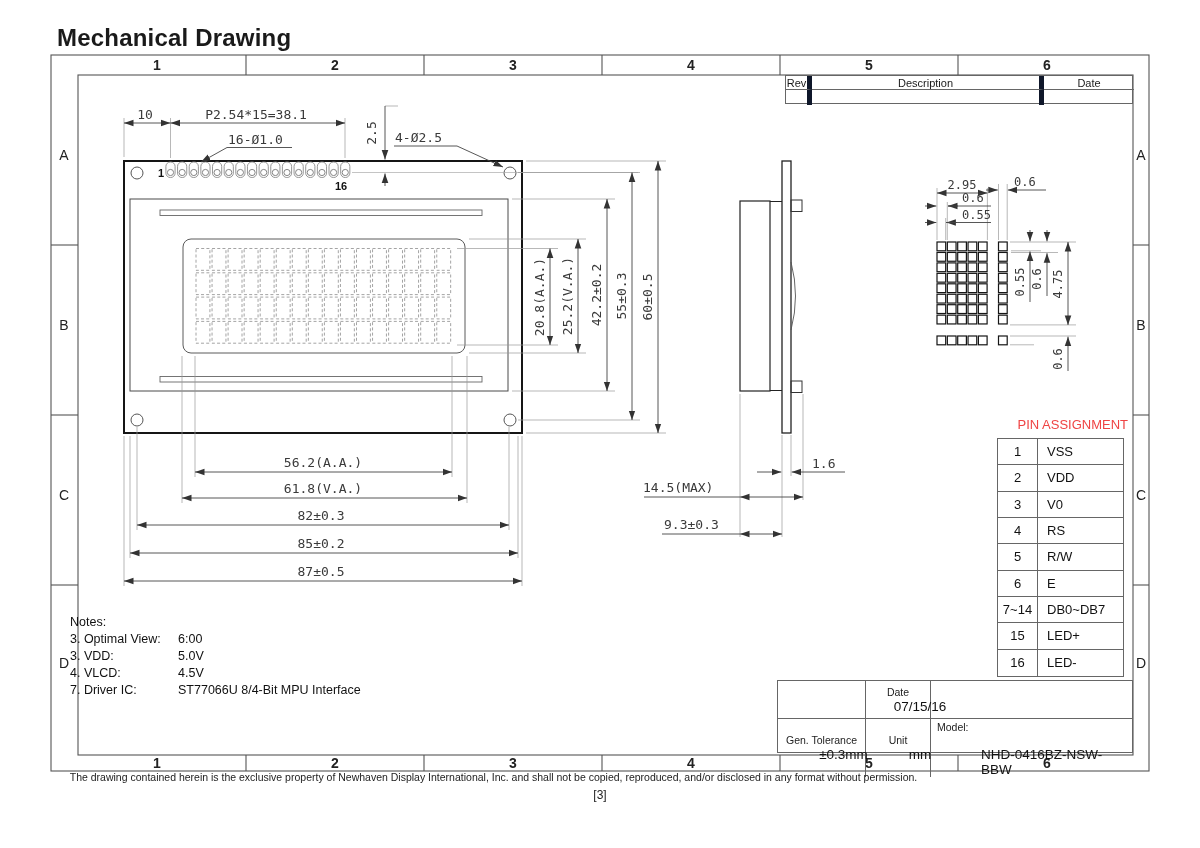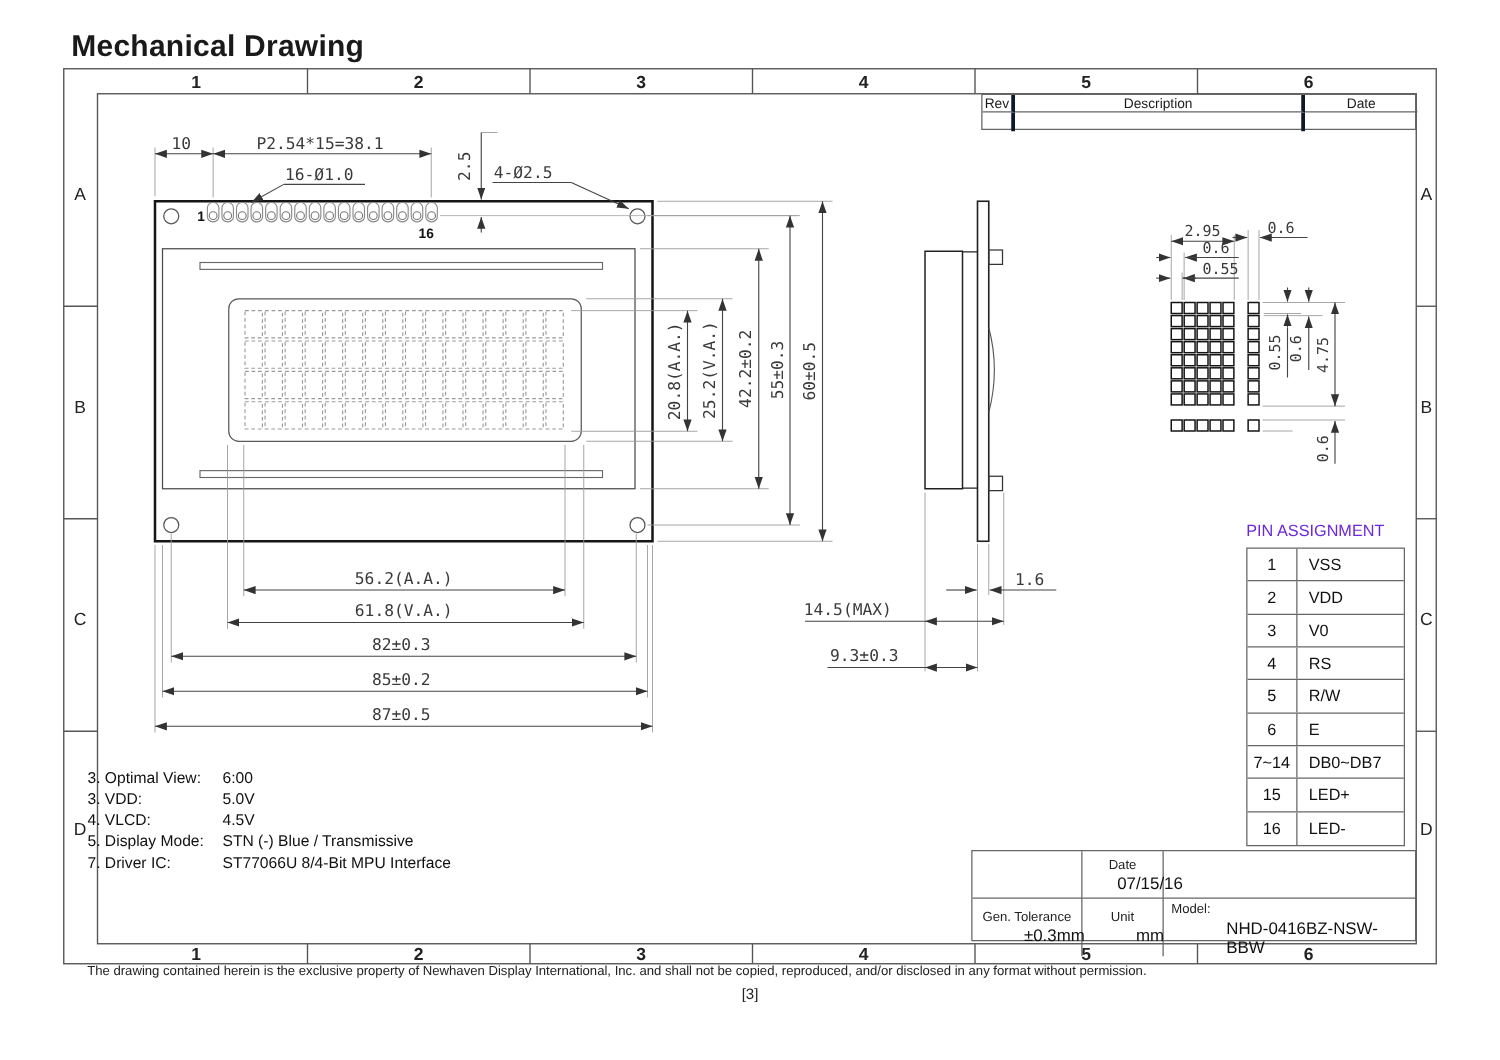--- a/index.html
+++ b/index.html
@@ -7,38 +7,38 @@
   .abs{position:absolute;}
   #page-title{left:57px;top:24px;font-size:24px;font-weight:bold;letter-spacing:.2px;}
   svg text{font-family:"DejaVu Sans Mono",monospace;fill:#3a3a3a;}
   svg text.zone{font-family:"Liberation Sans",sans-serif;fill:#222;font-size:14px;}
   svg text.zone.num{font-weight:bold;}
   svg text.dim{font-size:13px;}
   svg text.cdim{font-size:12px;}
   svg text.pinlab{font-family:"Liberation Sans",sans-serif;font-size:11px;font-weight:bold;fill:#111;}
   
   #rev-table{left:785px;top:75px;width:348px;height:29px;display:grid;grid-template-columns:26px 232px 90px;grid-template-rows:14px 15px;border:1px solid #666;box-sizing:border-box;font-size:11px;}
-  #rev-table .c{border-right:3px solid #0f172a;border-bottom:1px solid #666;display:flex;align-items:center;justify-content:center;box-sizing:border-box;}
+  #rev-table .c{border-right:5px solid #0f172a;border-bottom:1px solid #666;display:flex;align-items:center;justify-content:center;box-sizing:border-box;}
   #rev-table .c:nth-child(3n){border-right:none;}
   #rev-table .c.r2{border-bottom:none;}
   
-  #pin-title{left:997px;top:417px;width:131px;font-size:13px;color:#6d28d9;}
+  #pin-title{left:997px;top:417px;width:131px;font-size:13px;color:#ef4444;text-align:right;}
   #pin-table{left:997px;top:438px;width:127px;height:239px;border:1px solid #666;box-sizing:border-box;display:grid;grid-template-rows:repeat(9,1fr);font-size:13px;color:#111;}
   #pin-table .row{display:grid;grid-template-columns:40px 1fr;border-bottom:1px solid #666;box-sizing:border-box;}
   #pin-table .row:last-child{border-bottom:none;}
   #pin-table .pn{border-right:1px solid #666;display:flex;align-items:center;justify-content:center;box-sizing:border-box;}
   #pin-table .fn{display:flex;align-items:center;padding-left:9px;}
   
   #title-block{left:777px;top:680px;width:356px;height:73px;border:1px solid #666;box-sizing:border-box;display:grid;grid-template-columns:88px 65px 1fr;grid-template-rows:38px 1fr;}
   #title-block .cell{border-right:1px solid #666;border-bottom:1px solid #666;box-sizing:border-box;display:flex;flex-direction:column;align-items:center;justify-content:center;}
   #title-block .cell.lastcol{border-right:none;}
   #title-block .cell.lastrow{border-bottom:none;}
   #title-block .sm{font-size:10.5px;color:#222;line-height:13px;}
   #title-block .lg{font-size:13.5px;color:#111;line-height:15px;padding-left:44px;}
-  #title-block .model-cell{align-items:flex-start;justify-content:flex-start;padding:2px 0 0 6px;}
+  #title-block .model-cell{align-items:flex-start;justify-content:flex-start;padding:2px 0 0 6px;gap:12px;}
   #title-block .model-cell .lg{align-self:center;margin-top:1px;}
   
   #notes{left:70px;top:614px;font-size:12.5px;color:#111;line-height:17px;}
   #notes .nrow{display:grid;grid-template-columns:108px auto;}
   
   #footer-line{left:0;top:771px;width:987px;text-align:center;font-size:10.5px;color:#222;}
   #page-num{left:0;top:788px;width:1200px;text-align:center;font-size:12px;color:#222;}
 </style>
 </head>
 <body>
@@ -473,36 +473,33 @@
     <div class="sm">Unit</div>
     <div class="lg">mm</div>
   </div>
   <div class="cell lastcol lastrow model-cell">
     <div class="sm">Model:</div>
     <div class="lg">NHD-0416BZ-NSW-BBW</div>
   </div>
 </div>
 
 <div class="abs" id="notes">
+  <div>Notes:</div>
   <div class="nrow">
       <span>3. Optimal View:</span>
       <span>6:00</span>
     </div>
   <div class="nrow">
       <span>3. VDD:</span>
       <span>5.0V</span>
     </div>
   <div class="nrow">
       <span>4. VLCD:</span>
       <span>4.5V</span>
     </div>
   <div class="nrow">
-      <span>5. Display Mode:</span>
-      <span>STN (-) Blue / Transmissive</span>
-    </div>
-  <div class="nrow">
       <span>7. Driver IC:</span>
       <span>ST77066U 8/4-Bit MPU Interface</span>
     </div>
 </div>
 
 <div class="abs" id="footer-line">The drawing contained herein is the exclusive property of Newhaven Display International, Inc. and shall not be copied, reproduced, and/or disclosed in any format without permission.</div>
 <div class="abs" id="page-num">[3]</div>
 
 </body></html>

